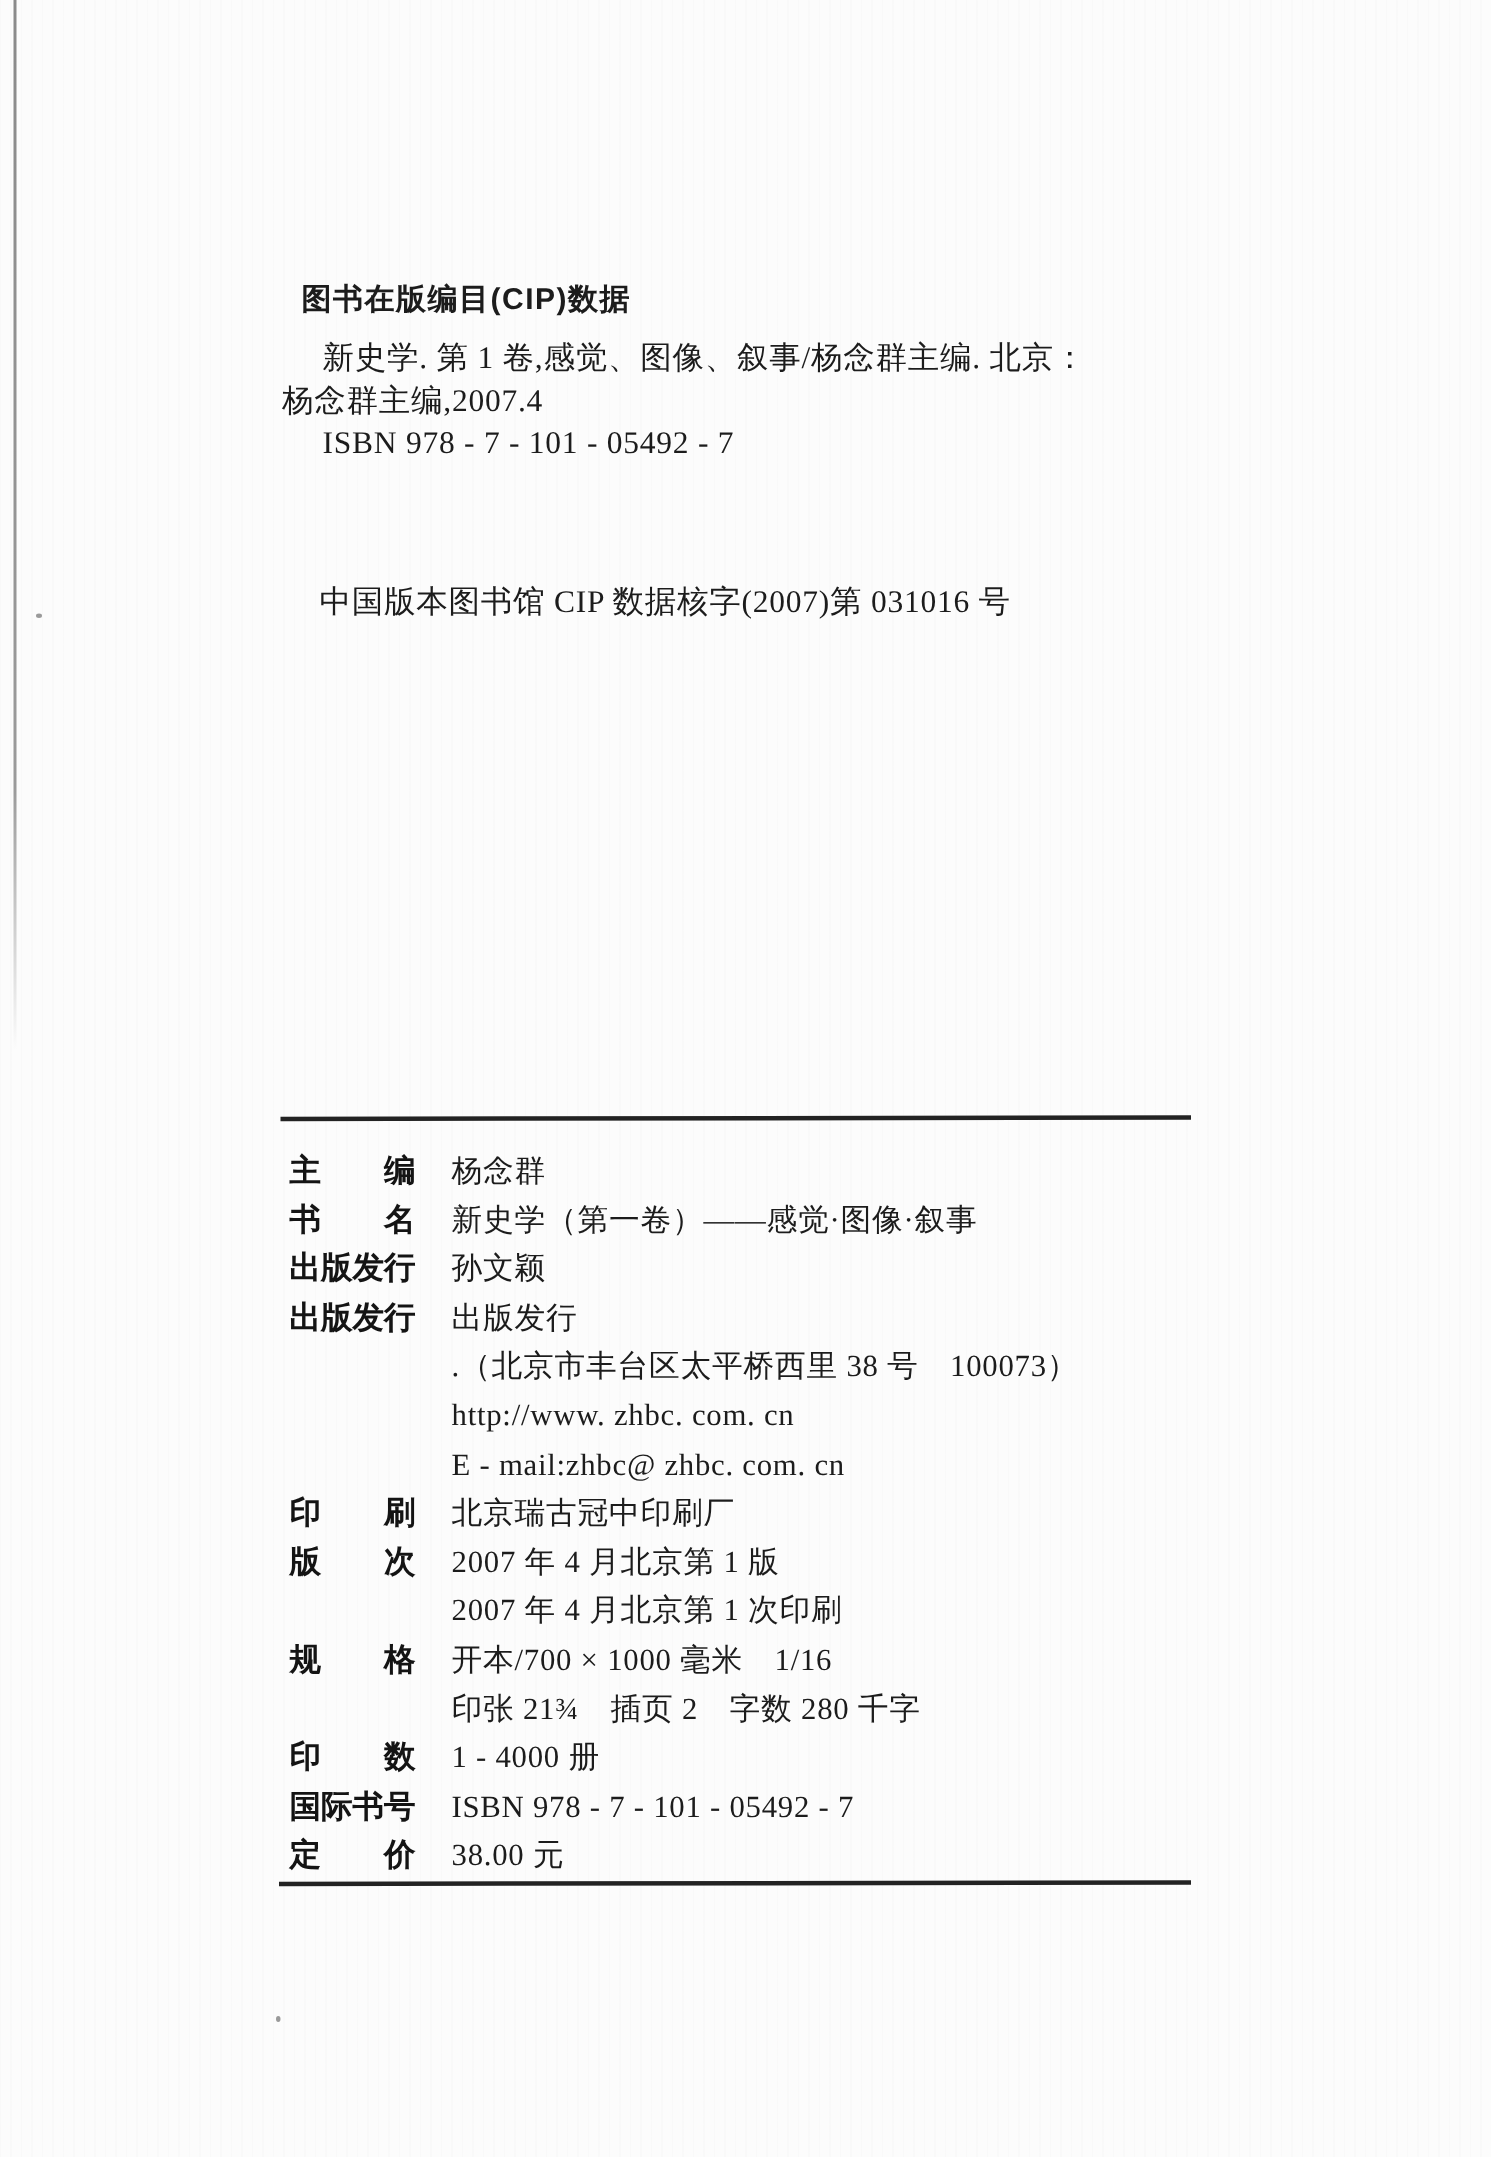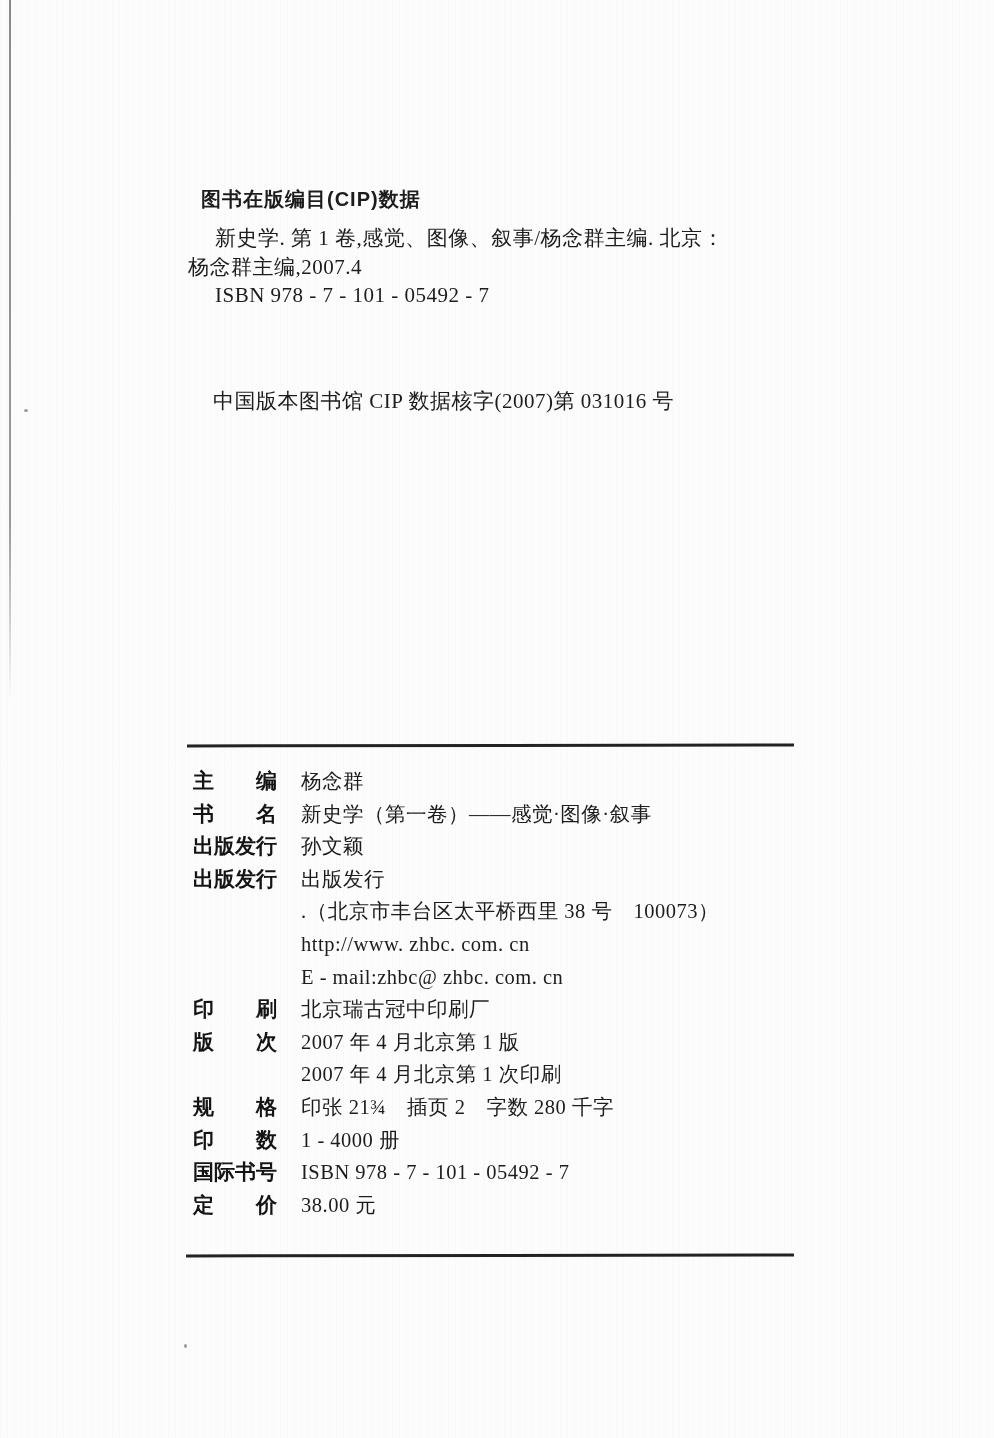--- a/index.html
+++ b/index.html
@@ -127,20 +127,21 @@
       <span class="label">版　　次</span>
       <span class="value">
         <div>2007 年 4 月北京第 1 版</div>
         <div>2007 年 4 月北京第 1 次印刷</div>
       </span>
     </div>
 
     <div class="row">
       <span class="label">规　　格</span>
       <span class="value">
+        <div>开本/700 × 1000 毫米　1/16</div>
         <div>印张 21¾　插页 2　字数 280 千字</div>
       </span>
     </div>
 
     <div class="row">
       <span class="label">印　　数</span>
       <span class="value">1 - 4000 册</span>
     </div>
 
     <div class="row">

